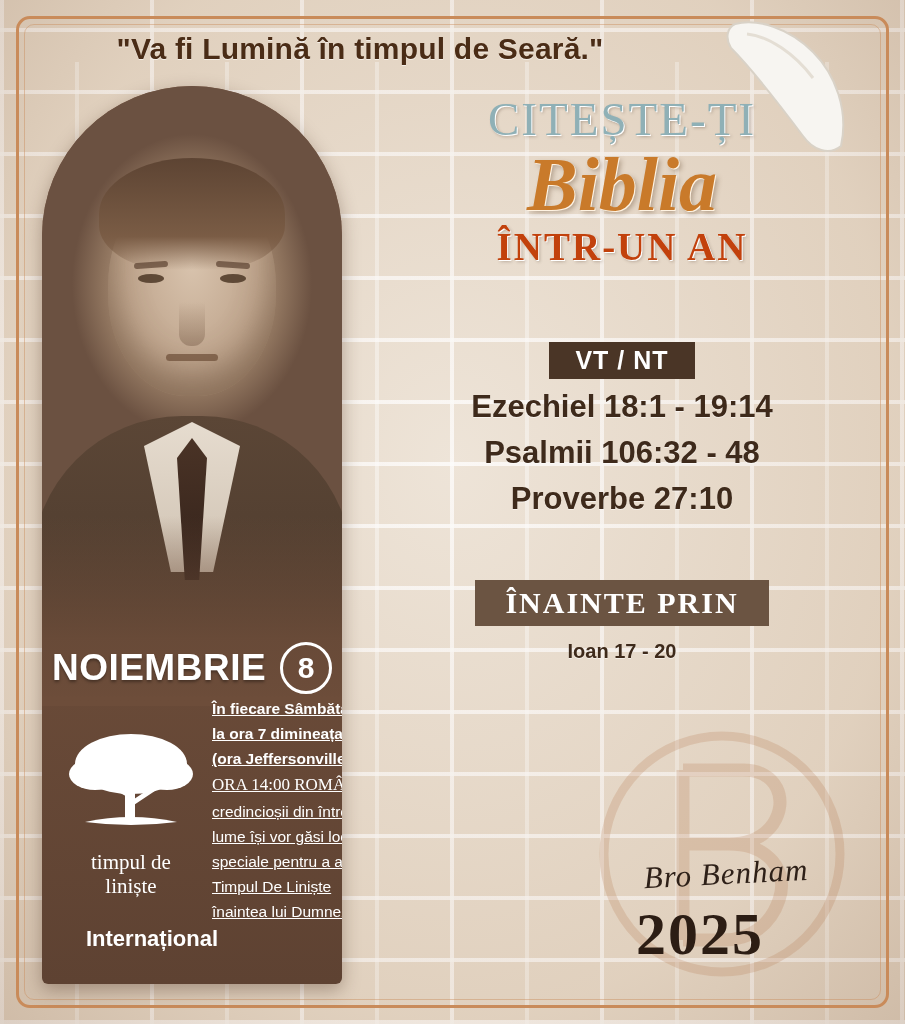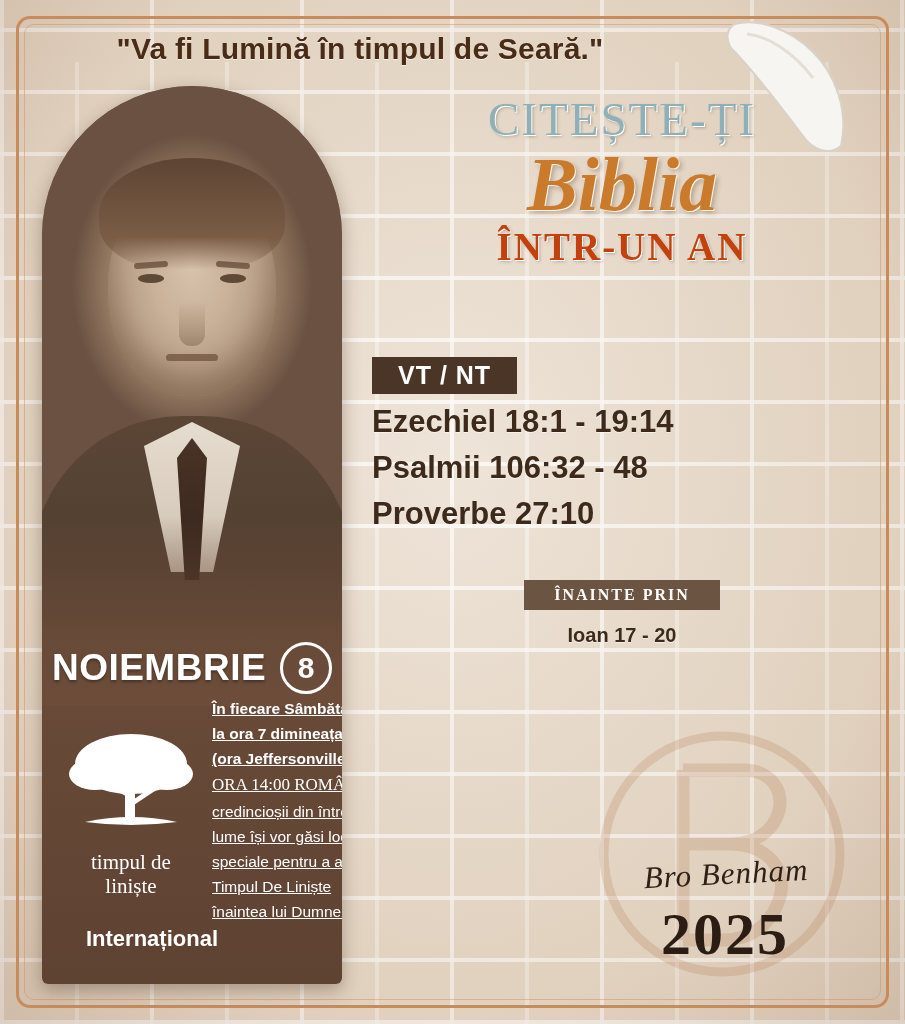--- a/index.html
+++ b/index.html
@@ -209,31 +209,31 @@
 
   .tag {
     margin: 0 auto;
     background: #4a3526;
     color: #ffffff;
     font-weight: bold;
     display: inline-block;
     padding: 5px 22px;
     letter-spacing: 1px;
   }
-  .readings { position: absolute; left: 372px; top: 357px; width: 500px; text-align: left; }
+  .readings { position: absolute; left: 372px; top: 342px; width: 500px; text-align: center; }
   .tag-vtnt { font-size: 25px; padding: 4px 26px; }
   .reading-line {
     font-size: 31px; font-weight: bold; color: #3e2a1b;
     margin-top: 10px;
     text-shadow: 0 1px 0 rgba(255,255,255,0.55);
   }
   .before { position: absolute; left: 372px; top: 580px; width: 500px; text-align: center; }
   .tag-before {
     font-family: "Liberation Serif", serif;
-    font-size: 16px; letter-spacing: 2px; padding: 6px 30px;
+    font-size: 30px; letter-spacing: 2px; padding: 6px 30px;
     background: #6b5442; font-weight: bold;
   }
   .before-line {
     margin-top: 14px;
     font-size: 20px; font-weight: bold; color: #3e2a1b;
     text-shadow: 0 1px 0 rgba(255,255,255,0.55);
   }
 
   .watermark {
     position: absolute; right: 58px; bottom: 20px;
@@ -242,21 +242,21 @@
     pointer-events: none;
   }
   .signature {
     position: absolute; left: 576px; top: 856px; width: 300px; text-align: center;
     font-family: "Liberation Serif", serif;
     font-style: italic; font-size: 31px; color: #2e2018;
     transform: rotate(-3deg);
     letter-spacing: 1px;
   }
   .year {
-    position: absolute; left: 580px; top: 900px; width: 290px; text-align: center;
+    position: absolute; left: 555px; top: 900px; width: 290px; text-align: center;
     font-family: "Liberation Serif", serif;
     font-size: 60px; font-weight: bold; color: #2c1d14;
     letter-spacing: 2px;
   }
 </style>
 </head>
 <body>
 
 <div id="poster">
   <div class="bricks"></div>

